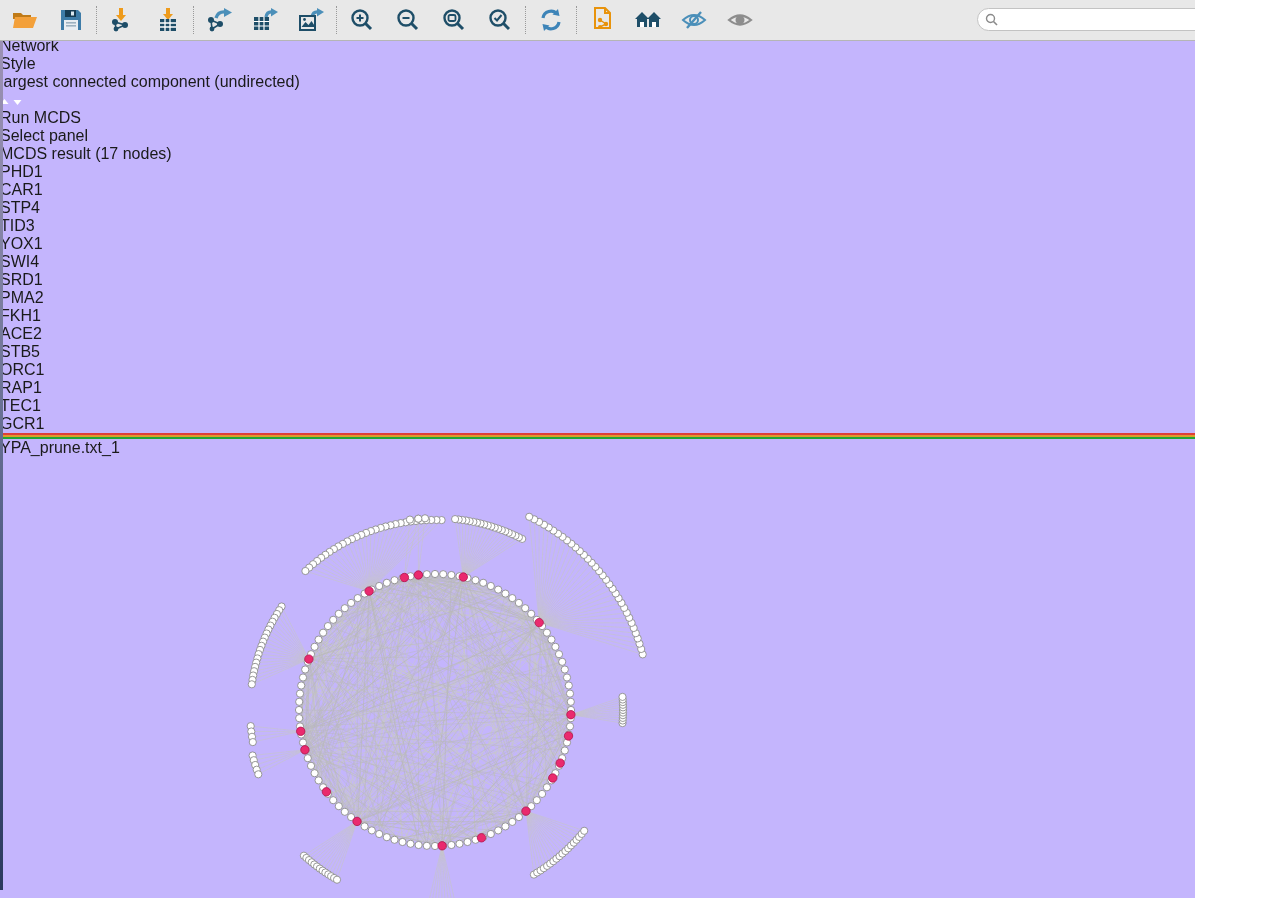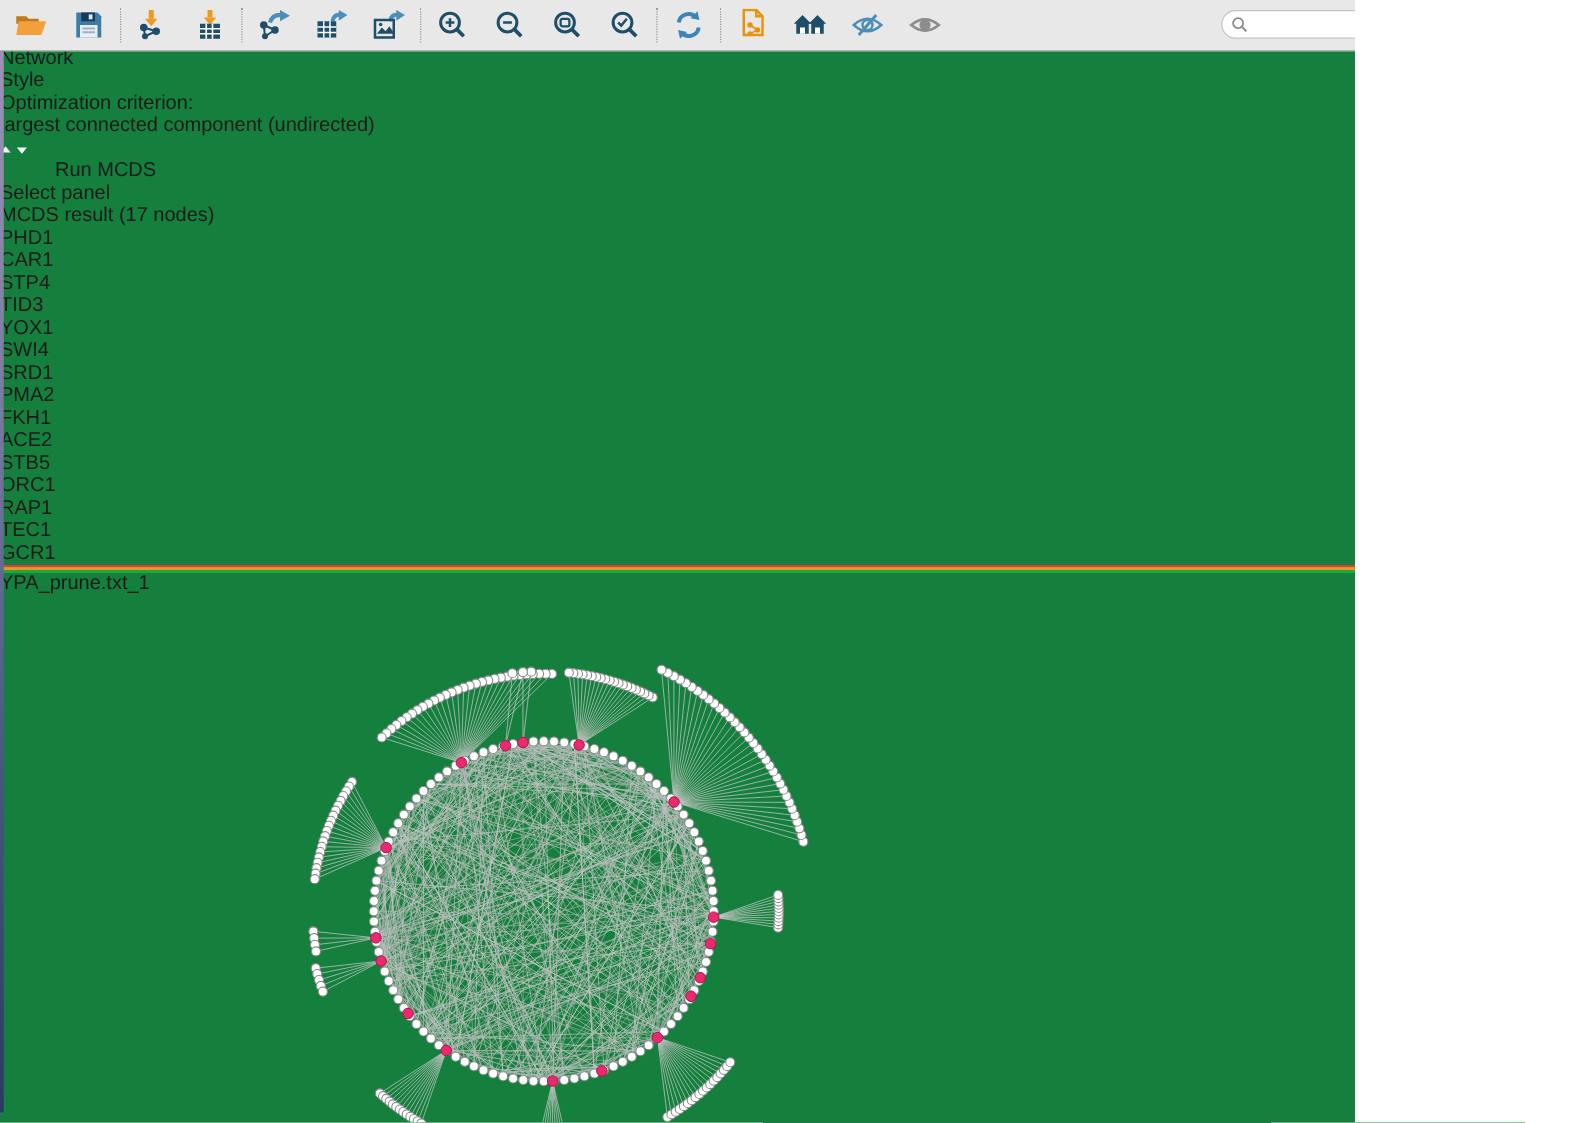--- a/index.html
+++ b/index.html
@@ -1,16 +1,16 @@
 <!DOCTYPE html>
 <html><head>
 <meta charset="utf-8">
 <style>
   html,body{margin:0;padding:0;}
-  .screen{position:relative;width:1084px;height:898px;background:#15803d;
+  .screen{position:relative;width:1195px;height:898px;background:#c4b5fd;
     font-family:"Liberation Sans","DejaVu Sans",sans-serif;color:#1a1a1a;overflow:hidden;}
   
   .toolbar{position:absolute;left:0;top:0;width:1275px;height:40px;background:#e8e8e8;
     border-bottom:1px solid #b5b5b5;display:flex;align-items:center;}
   .tb-group{display:flex;align-items:center;padding:0 10px;gap:16px;}
   .tb-sep{width:0;height:28px;border-left:1px dotted #9a9a9a;}
   .tbtn{width:30px;height:30px;display:flex;align-items:center;justify-content:center;}
   .searchbox{position:absolute;right:14px;top:8px;width:284px;height:23px;background:#fff;
     border:1px solid #c3c3c3;border-radius:12px;display:flex;align-items:center;padding-left:7px;box-sizing:border-box;}
   .searchbox input{border:none;outline:none;background:transparent;font-size:12px;width:230px;font-family:inherit;}
@@ -226,33 +226,32 @@
     <div class="panel-title">Control Panel</div>
     <div class="win-btns cp-btns">
       <div class="float-ico"></div>
       <div class="close-ico">✖</div>
     </div>
     <div class="cp-tabs seg" id="cp-tabs">
         <div>Network</div>
         <div>Style</div>
       </div>
     <div class="cp-box"></div>
-    <div class="opt-label">Optimization criterion:</div>
     <div class="dropdown">
       <div class="dd-text">largest connected component (undirected)</div>
       <div class="dd-cap">
         <svg width="9" height="6" viewBox="0 0 9 6">
             <path d="M4.5 0 L8.5 5 H0.5z" fill="#fff"></path>
           </svg>
         <svg width="9" height="6" viewBox="0 0 9 6">
             <path d="M4.5 6 L8.5 1 H0.5z" fill="#fff"></path>
           </svg>
       </div>
     </div>
-    <div class="pushbtn focusring" style="left:90px;top:123px;width:99px;margin-left:44px;">Run MCDS</div>
+    <div class="pushbtn focusring" style="left:90px;top:123px;width:99px;">Run MCDS</div>
     <div class="pushbtn" style="left:200px;top:123px;width:106px;">Select panel</div>
     <div class="groupbox">
       <div class="groupbox-label">MCDS result (17 nodes)</div>
       <div class="mcds-list" id="mcds-list">
           <div>PHD1</div>
           <div>CAR1</div>
           <div>STP4</div>
           <div>TID3</div>
           <div>YOX1</div>
           <div>SWI4</div>

